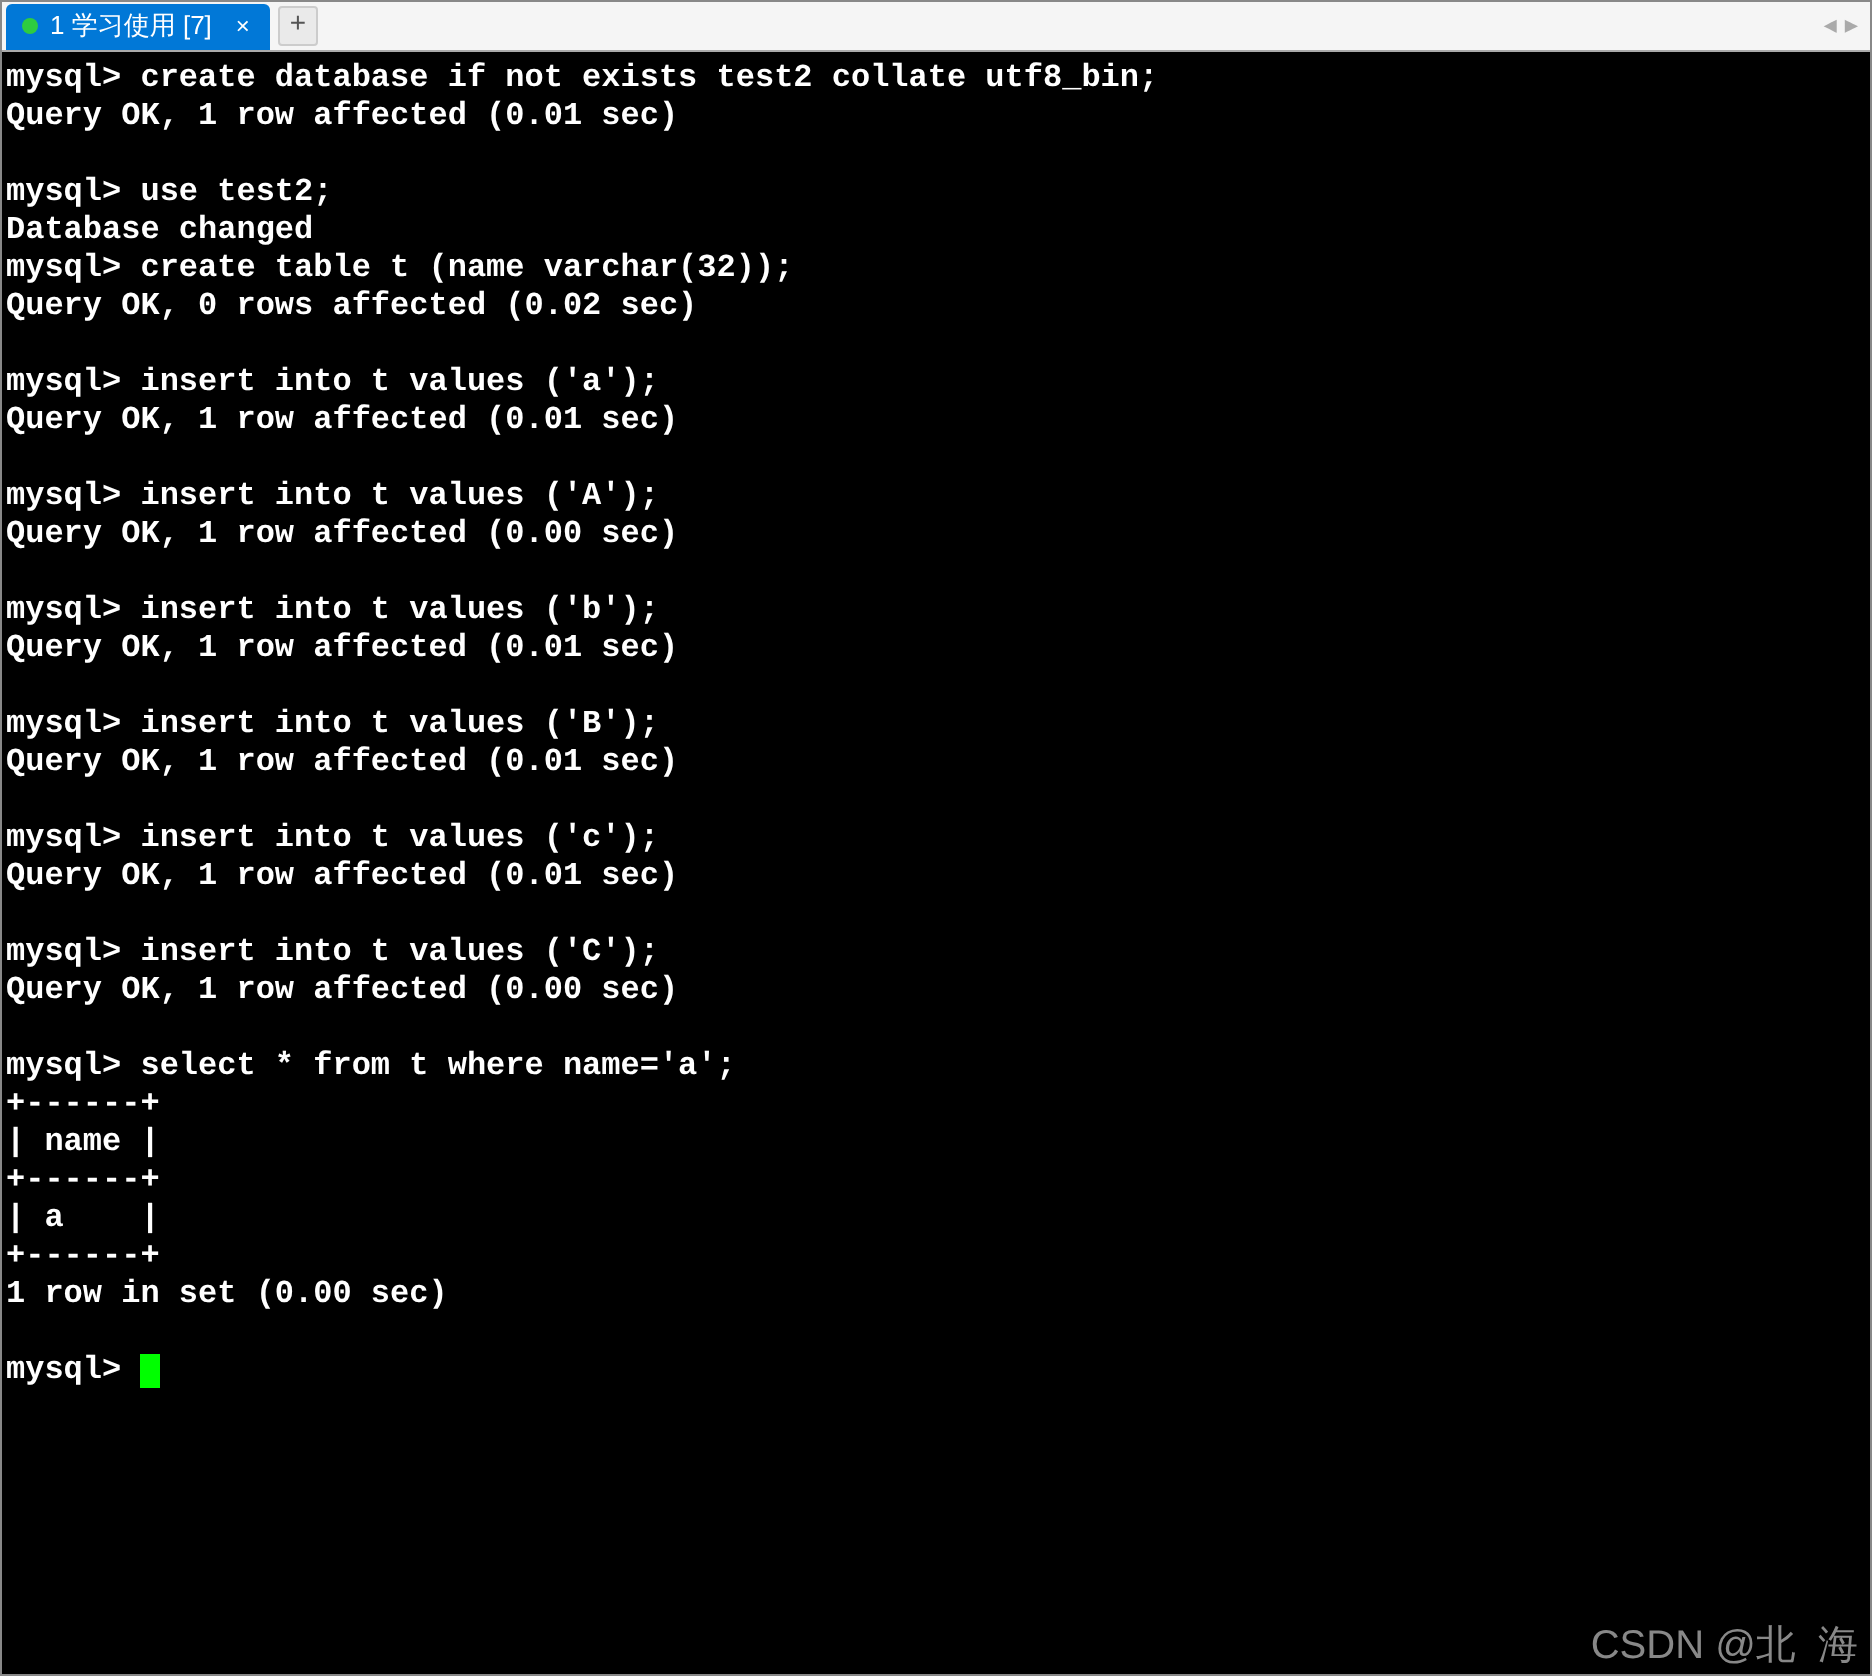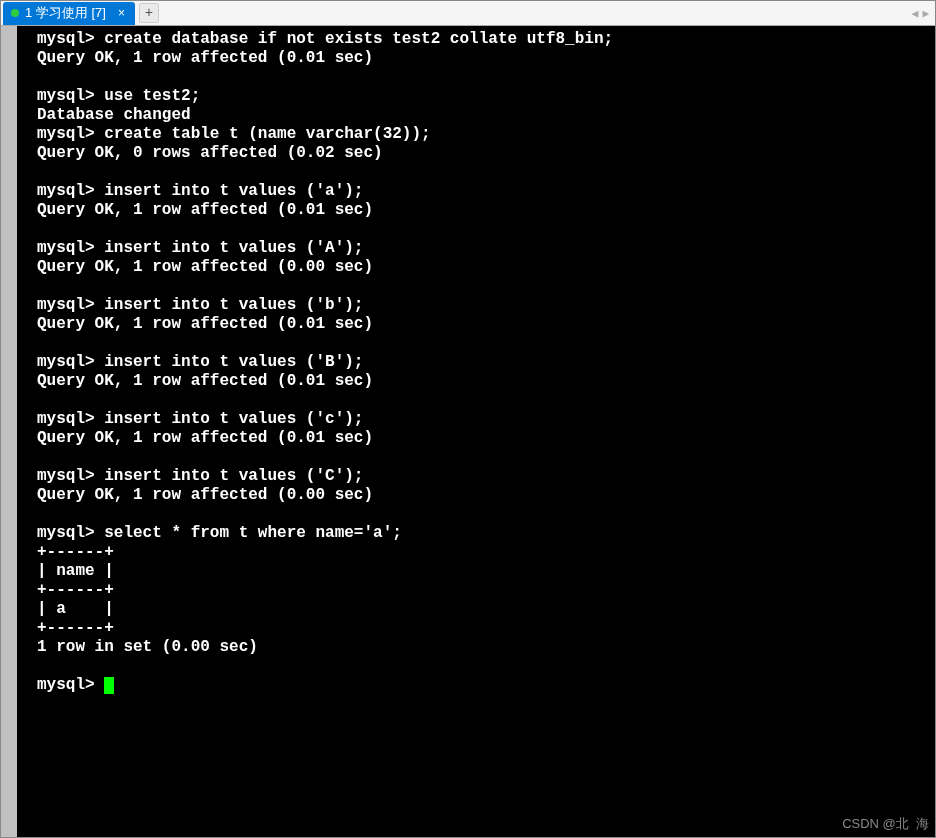--- a/index.html
+++ b/index.html
@@ -65,40 +65,39 @@
       display: flex;
       gap: 4px;
       color: #aaa;
       font-size: 11px;
     }
     .terminal {
       background: #000;
       color: #fff;
       font-size: 16px;
       line-height: 19px;
-      padding: 4px 20px;
+      padding: 4px 2px;
       white-space: pre;
       height: calc(100% - 25px);
       font-weight: bold;
       position: relative;
-      margin-left: 16px;
     }
     .cursor {
       display: inline-block;
       width: 10px;
       height: 17px;
       background: #00ff00;
       vertical-align: text-bottom;
     }
     .watermark {
       position: absolute;
       bottom: 4px;
       right: 6px;
       color: #888;
-      font-size: 13px;
+      font-size: 20px;
       font-weight: normal;
       font-family: "Microsoft YaHei", sans-serif;
     }
   </style>
 </head>
 <body>
 
 <div class="tab-bar">
   <div class="tab">
     <span class="tab-status-dot"></span>

